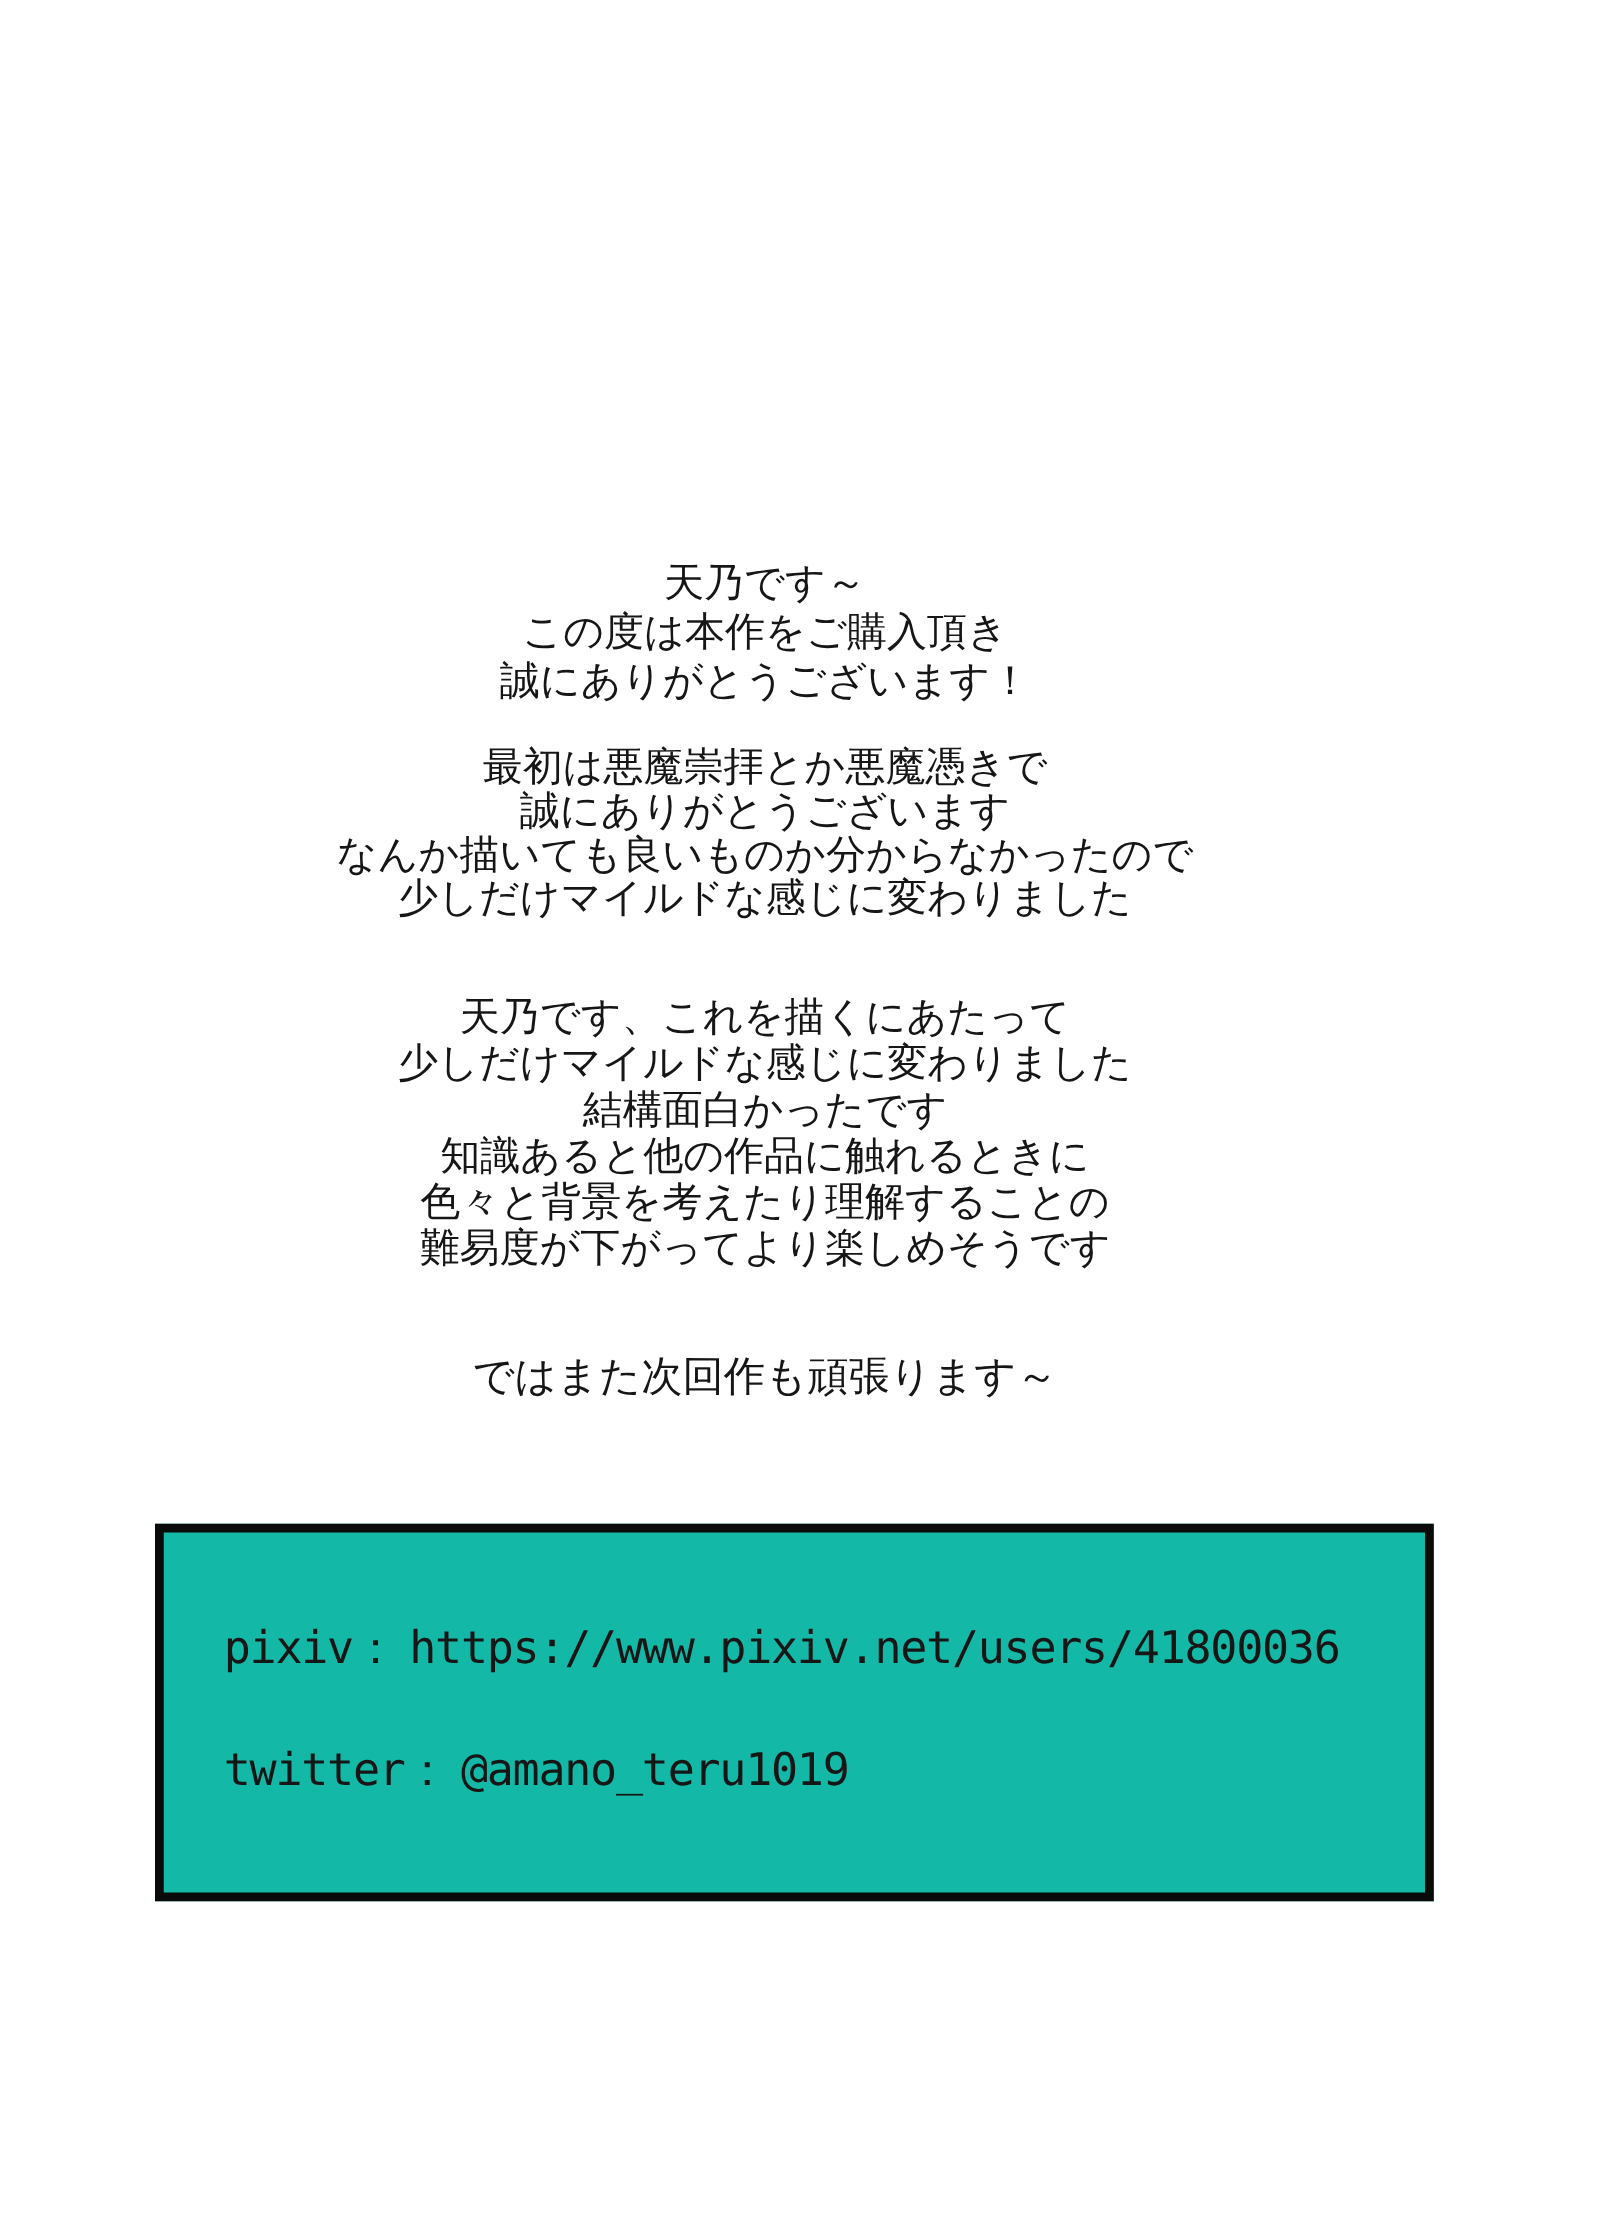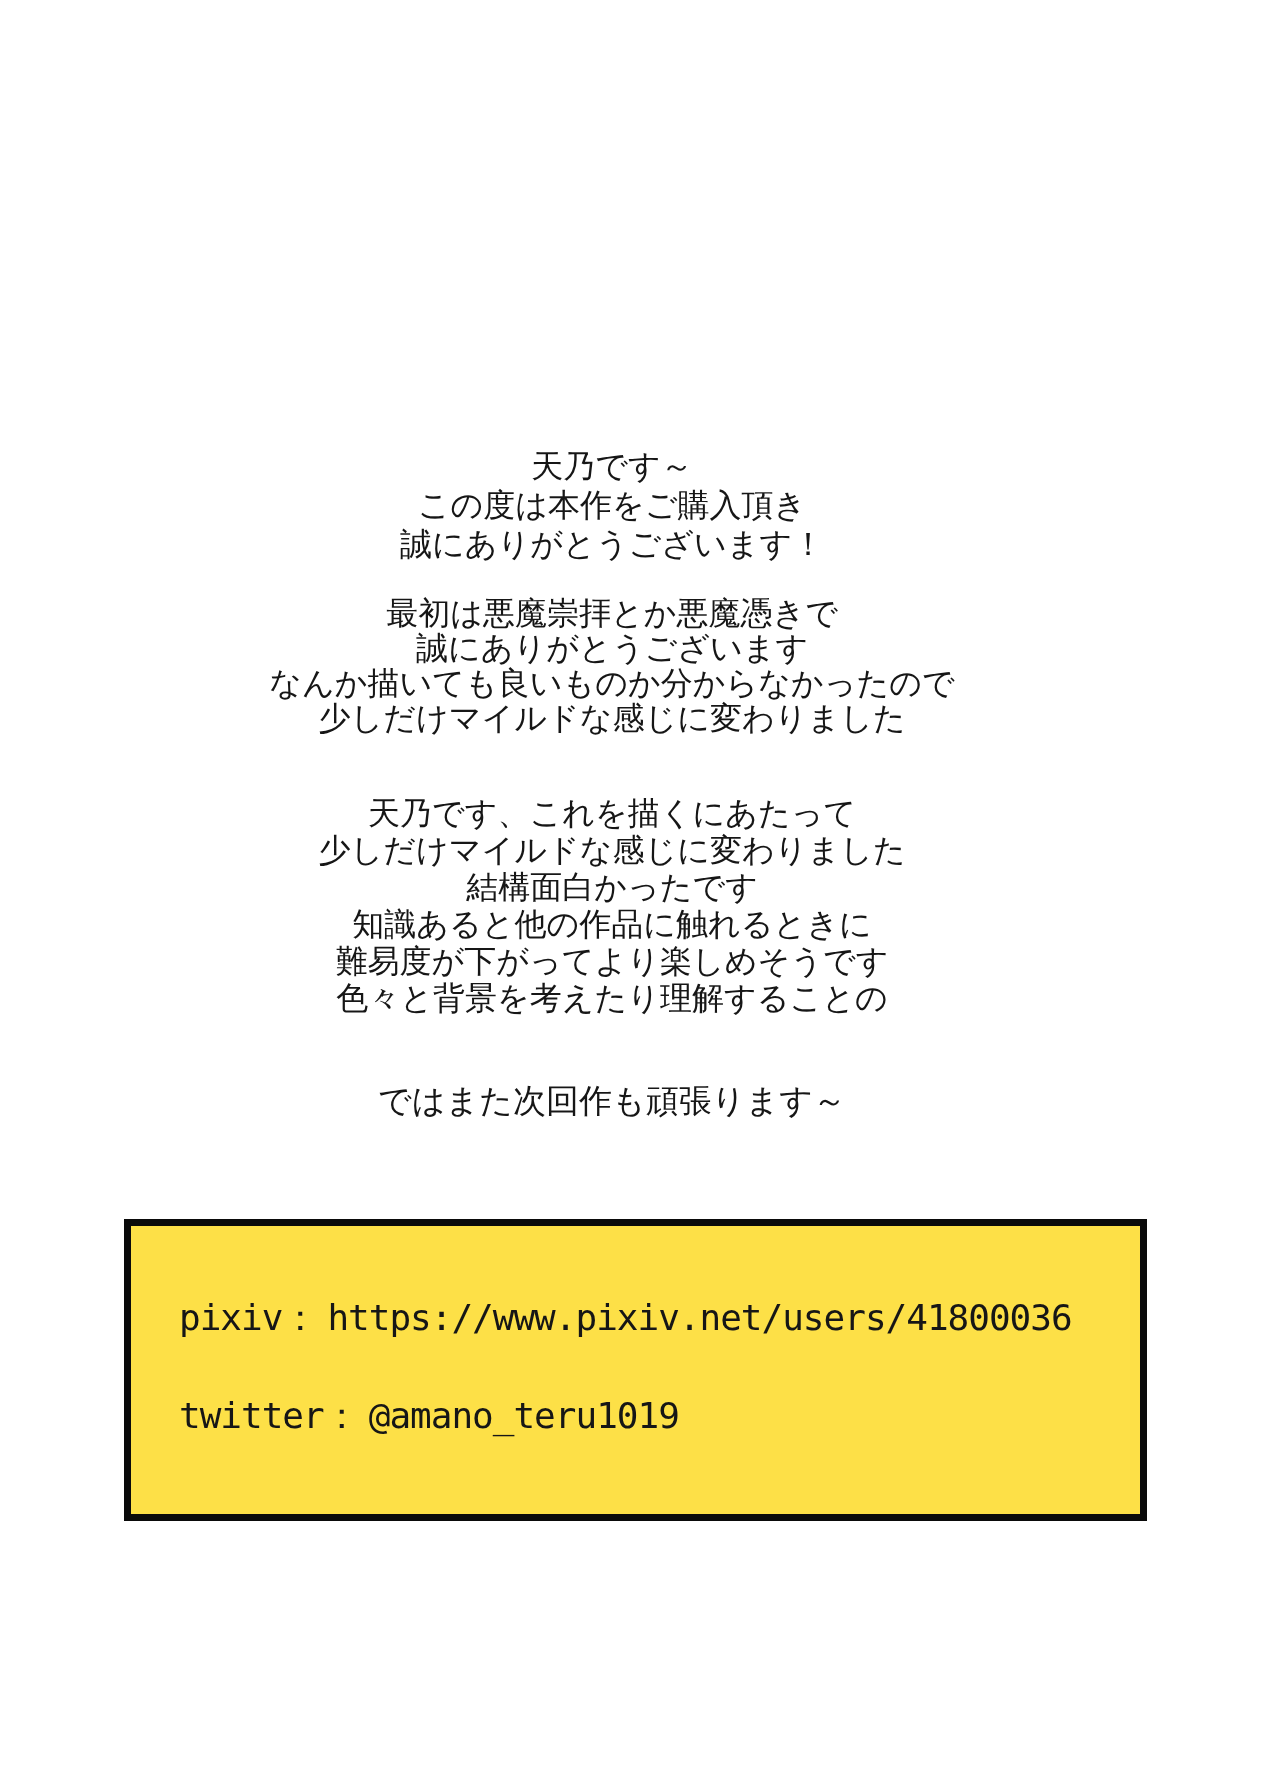--- a/index.html
+++ b/index.html
@@ -46,21 +46,21 @@
   .para-2 { top: 596px;  line-height: 35px; font-family: Liberation Serif, serif; }
   .para-3 { top: 795px;  line-height: 37px; }
   .para-4 { top: 1082px; line-height: 38px; font-size: 33px; }
   .contact-box {
     position: absolute;
     left: 124px;
     top: 1219px;
     width: 1009px;
     height: 288px;
     border: 7px solid #0a0a0a;
-    background: #fde047;
+    background: #14b8a6;
   }
   .contact-line {
     position: absolute;
     left: 48px;
     white-space: nowrap;
     font-family: "DejaVu Sans Mono", "Liberation Mono", monospace;
     font-size: 36px;
     letter-spacing: -1px;
   }
   .contact-line .label { margin-right: 10px; }
@@ -84,22 +84,22 @@
     <div>誠にありがとうございます</div>
     <div>なんか描いても良いものか分からなかったので</div>
     <div>少しだけマイルドな感じに変わりました</div>
   </div>
 
   <div class="para para-3">
     <div>天乃です、これを描くにあたって</div>
     <div>少しだけマイルドな感じに変わりました</div>
     <div>結構面白かったです</div>
     <div>知識あると他の作品に触れるときに</div>
+    <div>色々と背景を考えたり理解することの</div>
     <div>難易度が下がってより楽しめそうです</div>
-    <div>色々と背景を考えたり理解することの</div>
   </div>
 
   <div class="para para-4">
     <div>ではまた次回作も頑張ります～</div>
   </div>
 
   <div class="contact-box">
     <div class="contact-line contact-pixiv">
       <span class="label">pixiv：</span><span>https://www.pixiv.net/users/41800036</span>
     </div>

